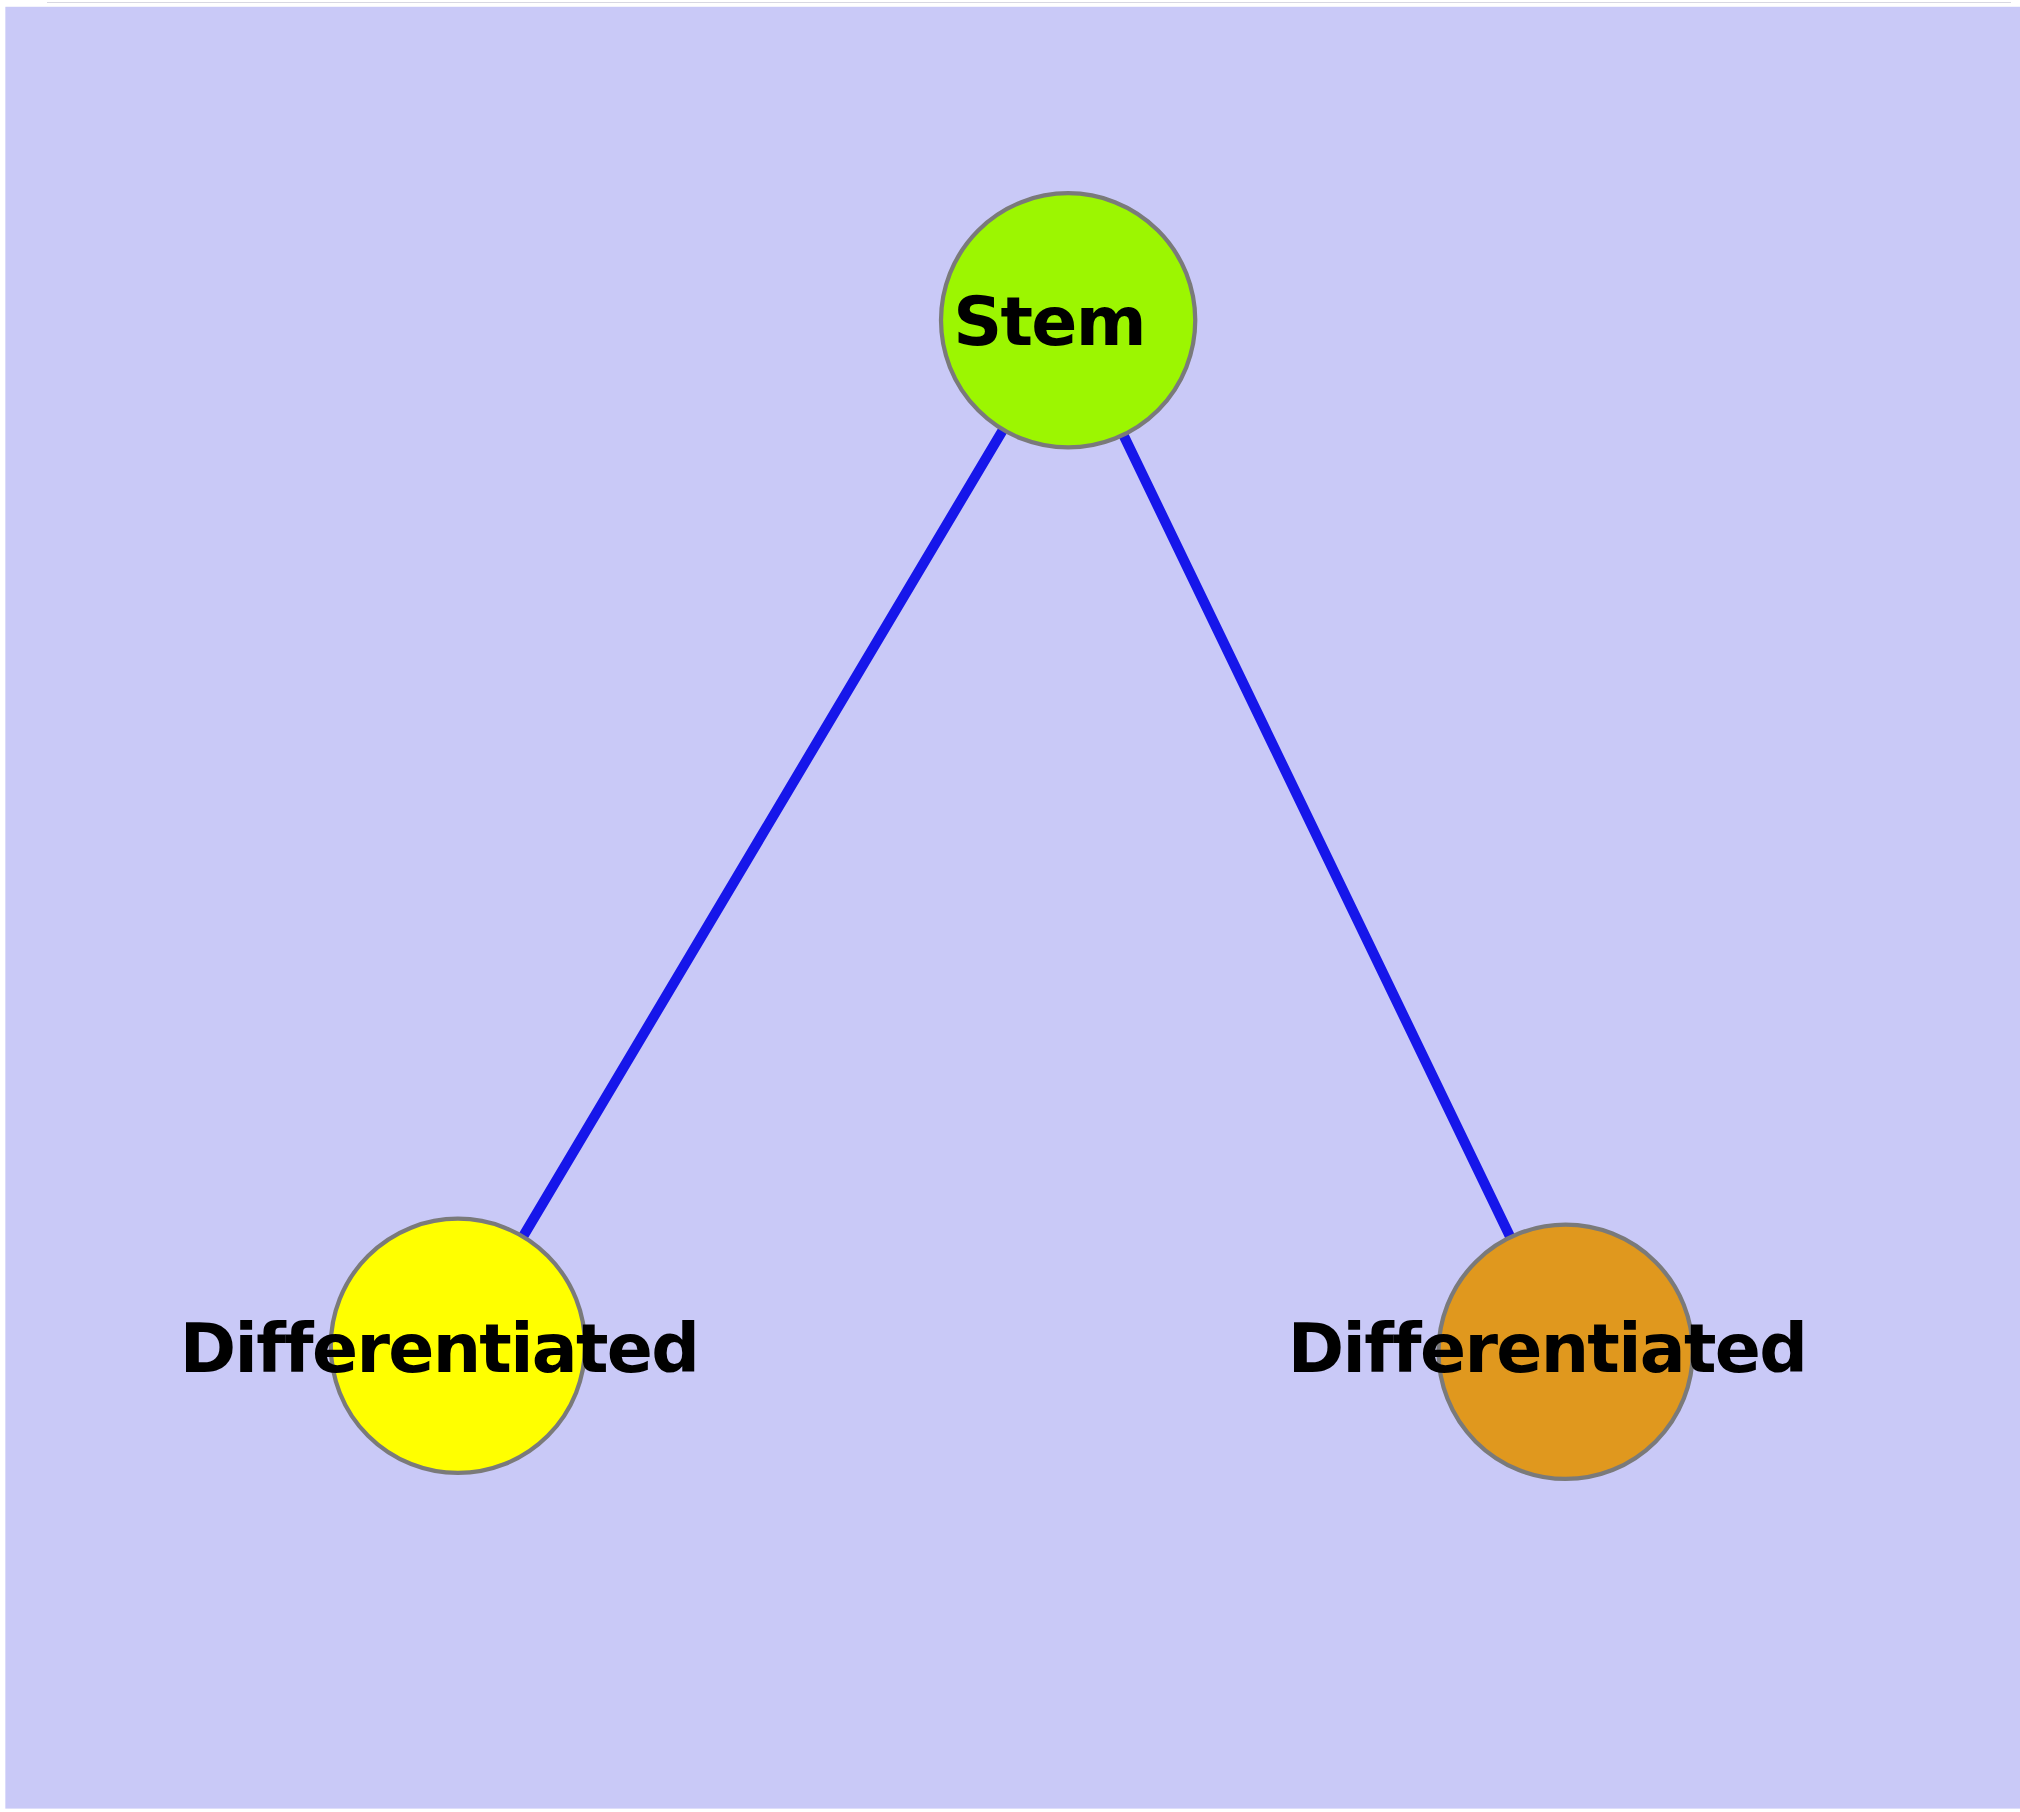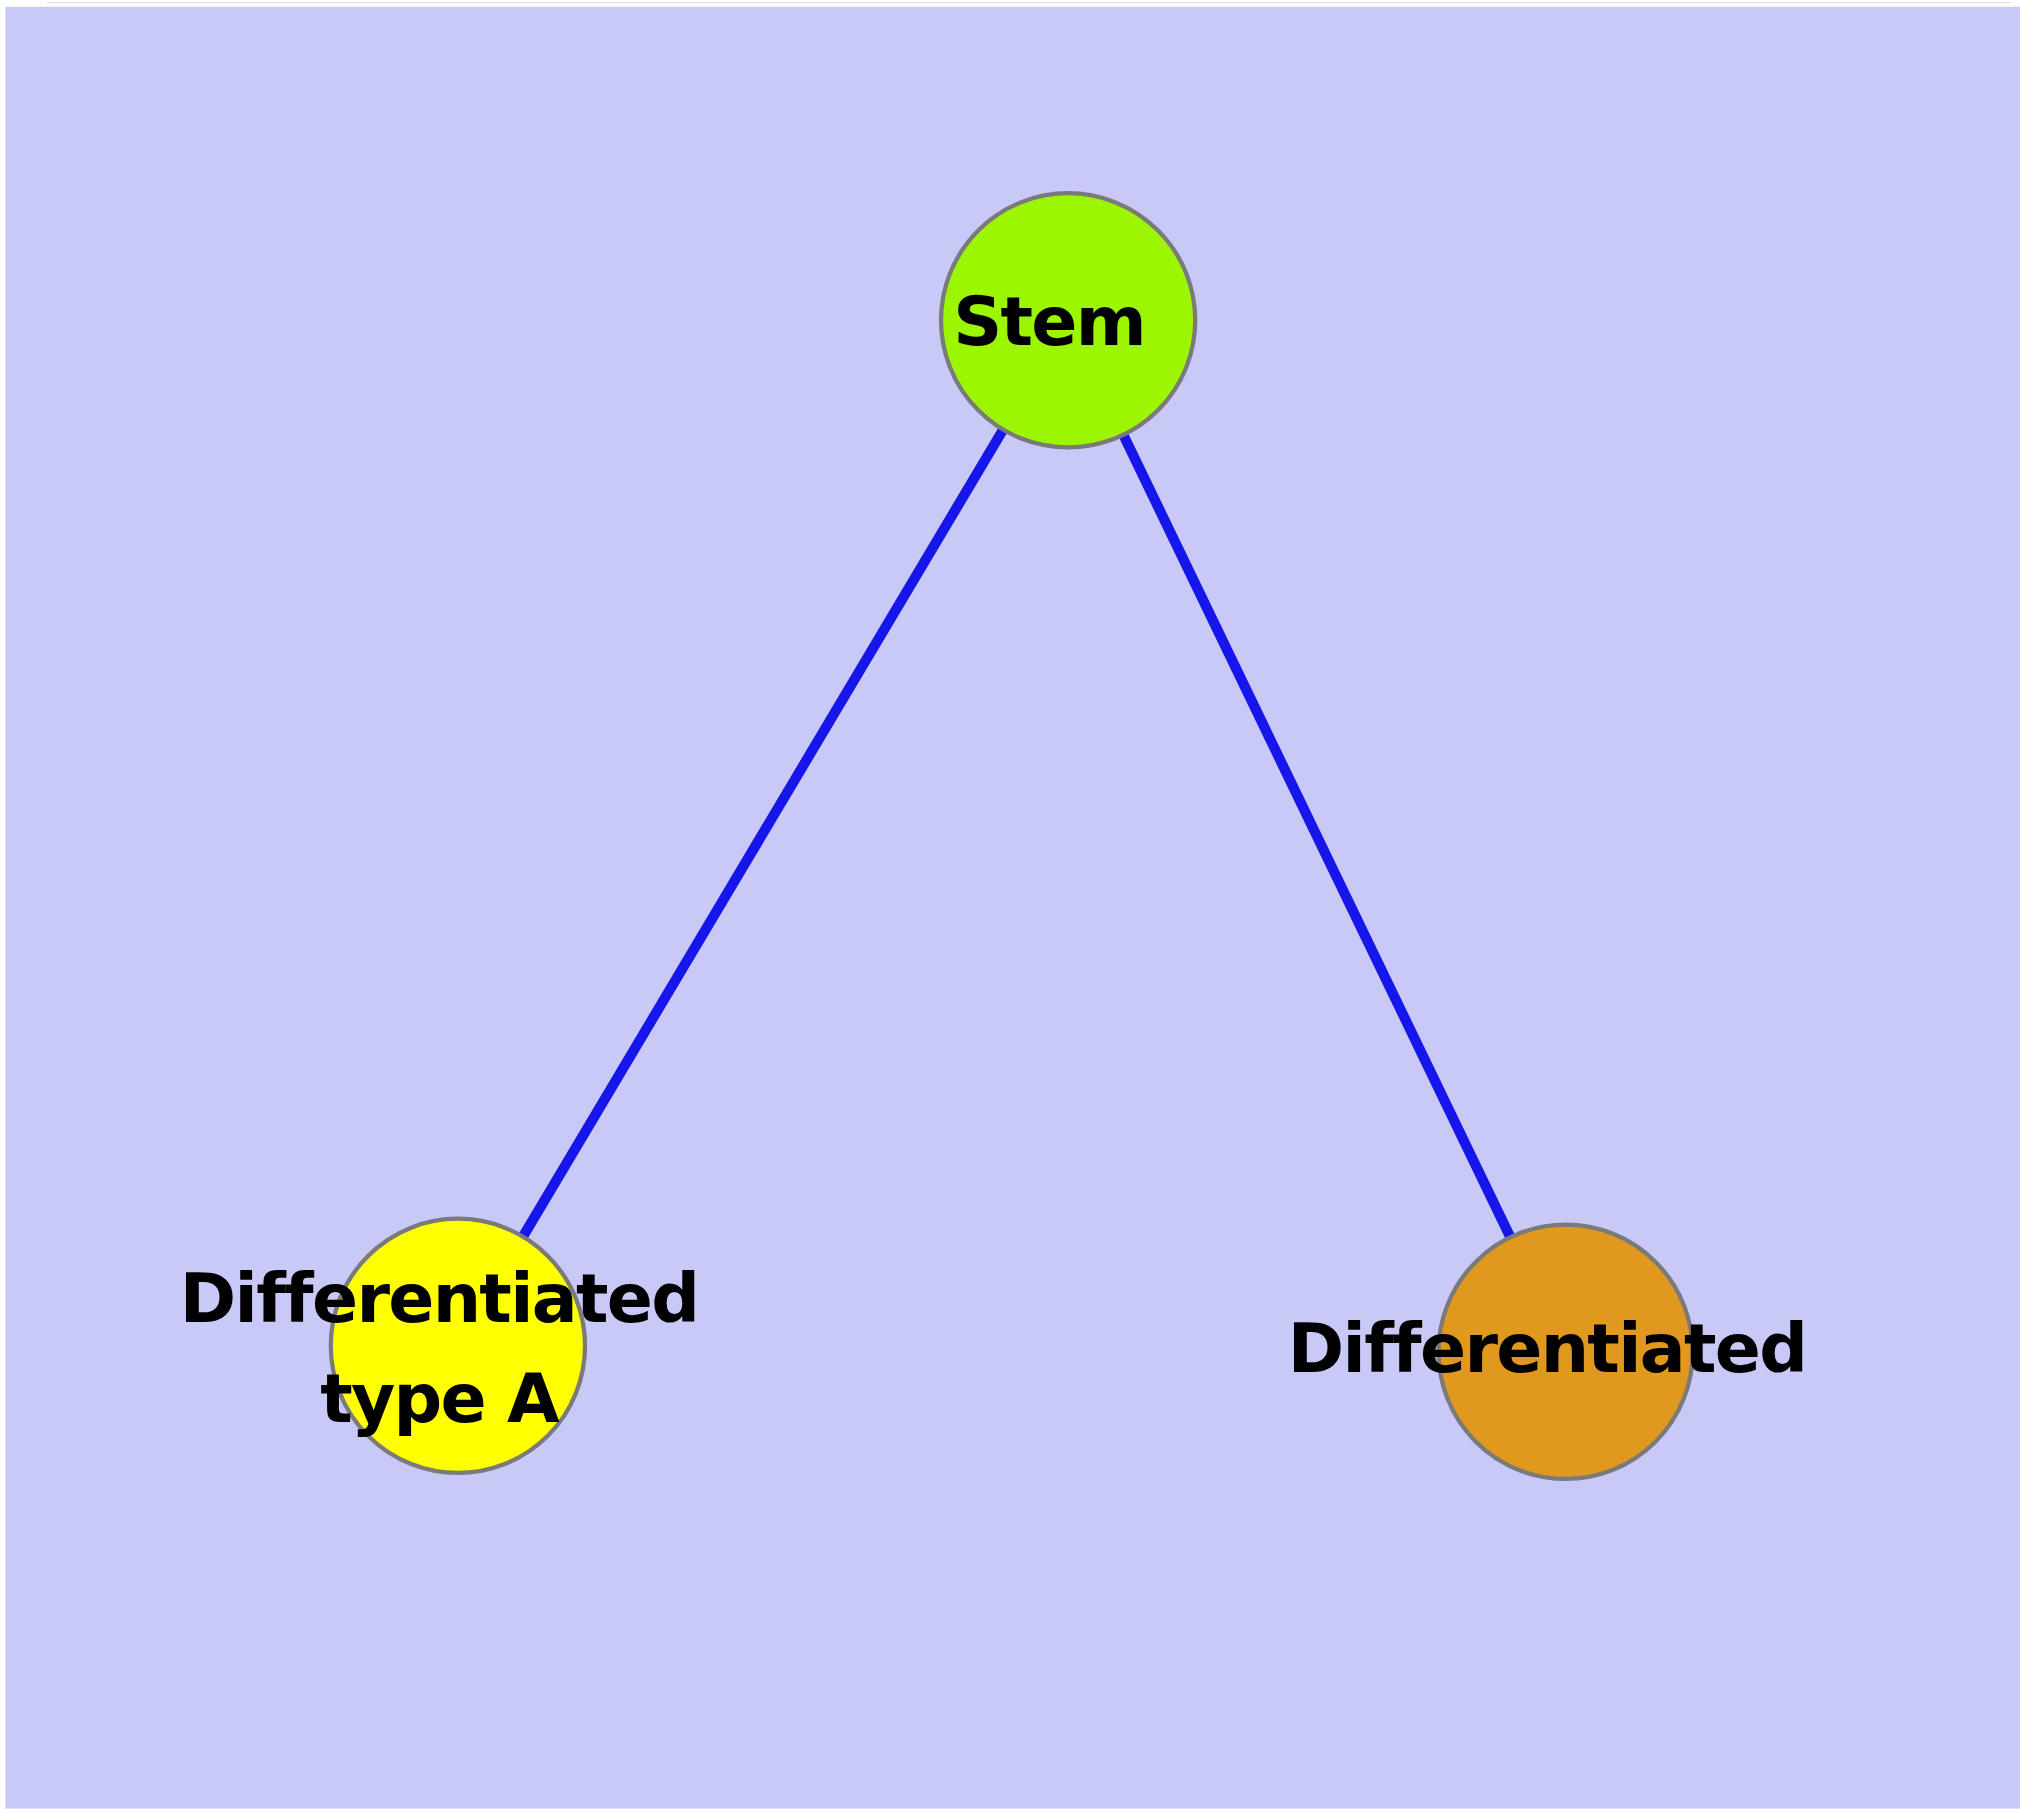--- a/index.html
+++ b/index.html
@@ -65,21 +65,20 @@
 
     <circle cx="1260" cy="378" r="150" stroke="#7A7A7A" stroke-width="5" fill="#9CF601"></circle>
     <circle cx="540" cy="1588" r="150" stroke="#7A7A7A" stroke-width="5" fill="#FFFF00"></circle>
     <circle cx="1847" cy="1595" r="150" stroke="#7A7A7A" stroke-width="5" fill="#E0981E"></circle>
   </svg>
 
   <div class="node-label stem-label">Stem</div>
 
   <div class="node-label type-a-label">
     <span>Differentiated</span><br>
-    <span>type A</span>
   </div>
 
   <div class="node-label type-b-label">
     <span>Differentiated</span><br>
   </div>
 
 </div>
 
 
 </body></html>

